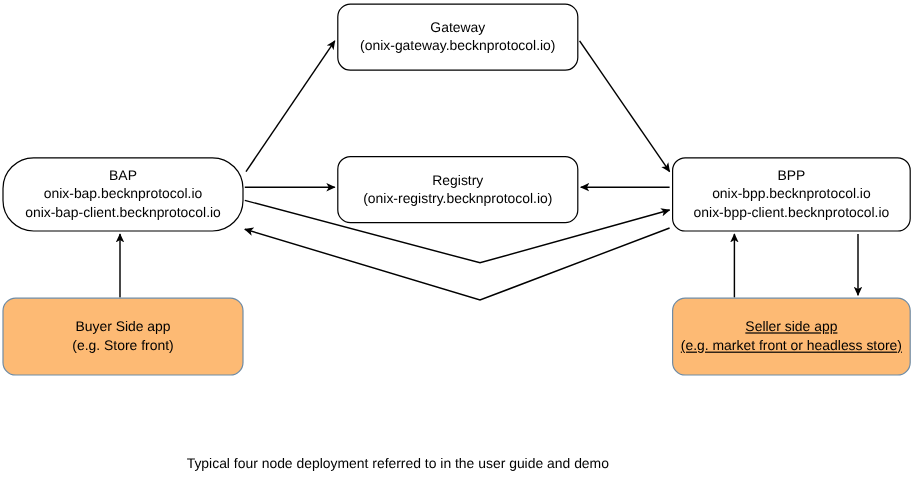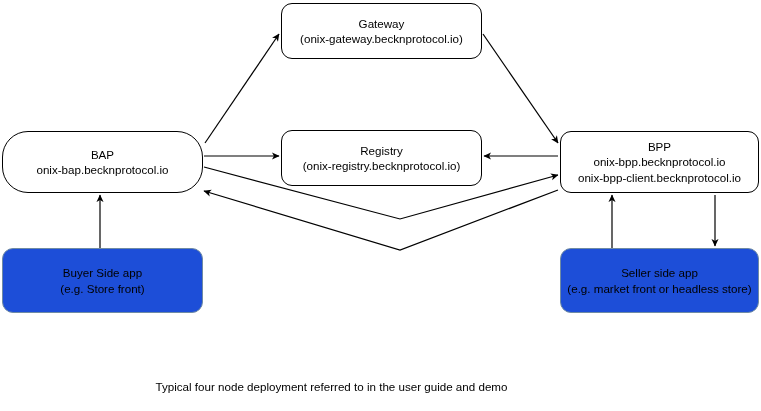--- a/index.html
+++ b/index.html
@@ -40,30 +40,30 @@
     color: #000000;
     font-size: 11.6px;
     line-height: 15.5px;
     z-index: 2;
   }
   .node .line {
     display: block;
     white-space: nowrap;
   }
   .node.app {
-    background: #1d4ed8;
+    background: #fdba74;
     border-color: #6f8ba4;
     border-radius: 11px;
   }
   #node-gateway { left: 281px;  top: 3px;   width: 201px; height: 56px; }
   #node-bap     { left: 2px;    top: 131px; width: 201px; height: 62px; border-radius: 26px; }
   #node-registry{ left: 281px;  top: 130px; width: 201px; height: 56px; }
   #node-bpp     { left: 560px;  top: 131px; width: 199px; height: 62px; }
   #node-buyer   { left: 2px;    top: 248px; width: 201px; height: 65px; }
-  #node-seller  { left: 560px;  top: 248px; width: 199px; height: 65px; }
+  #node-seller  { left: 560px;  top: 248px; width: 199px; height: 65px; text-decoration: underline; }
 
   .caption {
     position: absolute;
     left: 0;
     top: 380px;
     width: 663px;
     text-align: center;
     font-size: 11.6px;
     color: #000000;
     z-index: 2;
@@ -101,20 +101,21 @@
   </svg>
 
   <div class="node" id="node-gateway">
     <span class="line">Gateway</span>
     <span class="line">(onix-gateway.becknprotocol.io)</span>
   </div>
 
   <div class="node" id="node-bap">
     <span class="line">BAP</span>
     <span class="line">onix-bap.becknprotocol.io</span>
+    <span class="line">onix-bap-client.becknprotocol.io</span>
   </div>
 
   <div class="node" id="node-registry">
     <span class="line">Registry</span>
     <span class="line">(onix-registry.becknprotocol.io)</span>
   </div>
 
   <div class="node" id="node-bpp">
     <span class="line">BPP</span>
     <span class="line">onix-bpp.becknprotocol.io</span>

